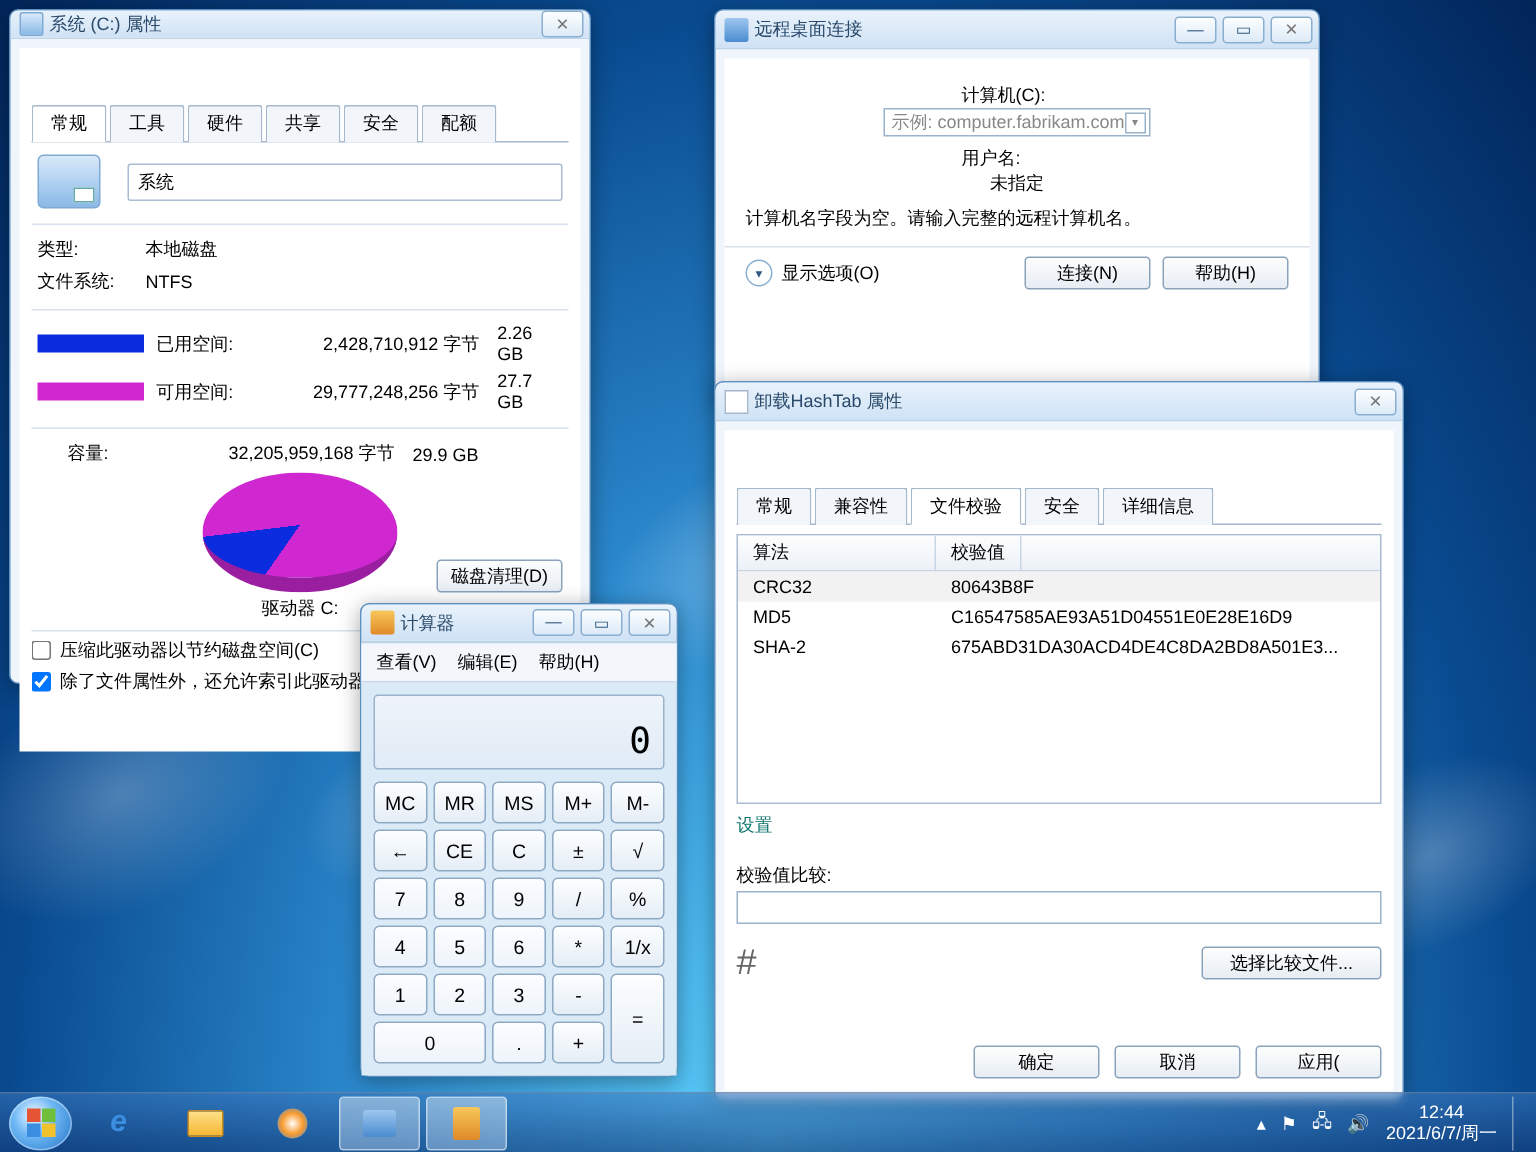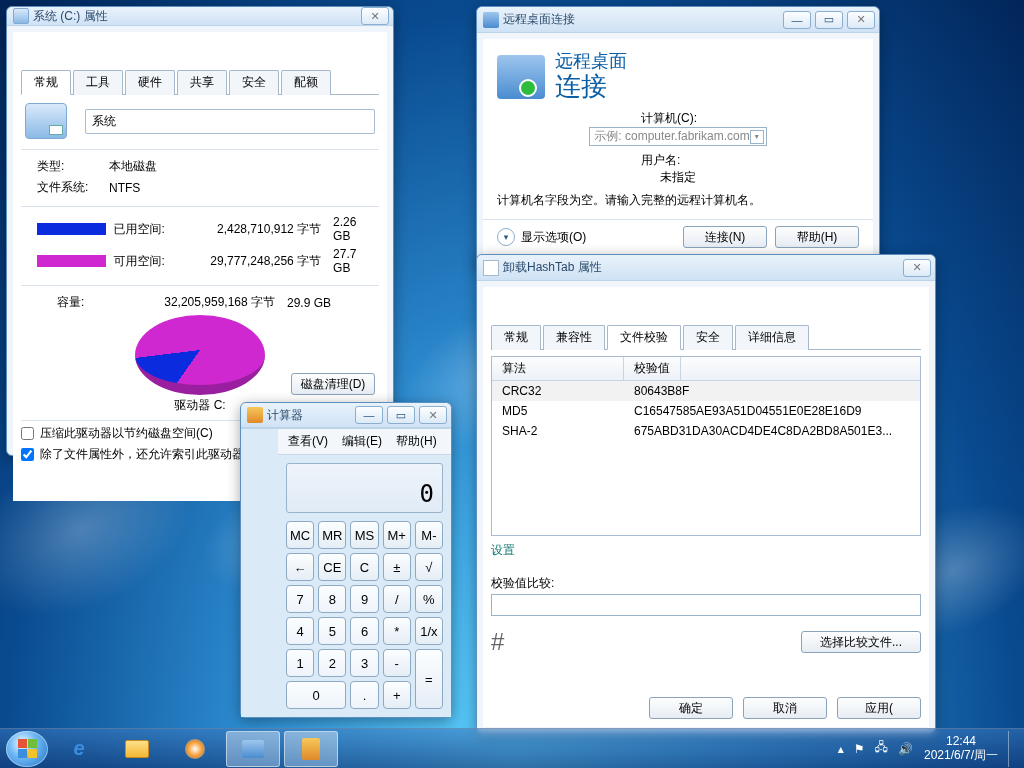--- a/index.html
+++ b/index.html
@@ -17,21 +17,21 @@
 .body { background:#fff; margin:6px; flex:1; }
 
 
 #w-prop { left: 6px; top: 6px; width: 388px; height: 450px; }
 #w-prop .body{ padding:4px 8px 8px 8px; }
 .tabs { display:flex; border-bottom:1px solid #a5b8cc;margin-top:33px; }
 .tab { padding:3px 12px; border:1px solid #a5b8cc; border-bottom:none; border-radius:2px 2px 0 0; margin-right:2px; background:#f2f6fb; cursor:pointer; position:relative; top:1px;}
 .tab.active { background:#fff; border-bottom:1px solid #fff;}
 .sec { padding:8px 4px 6px 4px; border-bottom:1px solid #d9e2ec;}
 .row { display:flex; align-items:center; margin-bottom:4px;}
-.row>span:first-child{width:72px;margin-left:12px;}
+.row>span:first-child{width:72px;}
 .drive-ico{width:42px;height:36px;margin-right:18px;background:linear-gradient(#d9e9fa,#8ab9e6);border:1px solid #7faad4;border-radius:4px;position:relative;}
 .drive-ico::after{content:"";position:absolute;right:3px;bottom:3px;width:12px;height:8px;background:#fff;border:1px solid #6aa;}
 .sysbox{flex:1;border:1px solid #a9bbd0;padding:3px 6px;border-radius:2px;}
 .sq{width:12px;height:12px;display:inline-block;margin-right:8px;}
 .pie{width:130px;height:80px;margin:4px auto 2px auto;position:relative;background:
  conic-gradient(from 215deg, #0b2bdf 0deg 48deg, #d028d0 48deg 360deg);
  border-radius:65px/40px;border-bottom:10px solid #9a1fa0;}
 .btn{min-width:84px;height:22px;border:1px solid #8aa2ba;border-radius:3px;background:linear-gradient(#fdfdfd,#e7edf4);cursor:pointer;padding:0 8px;}
 .chk{display:flex;align-items:center;margin:4px 0;}
 .chk input{margin-right:6px;}
@@ -64,21 +64,21 @@
 .hl-row.sel{background:#f2f2f2;}
 .hl-row>div:first-child,.hl-head>div:first-child{width:132px;}
 .link{color:#0f766e;cursor:pointer;display:inline-block;margin-top:6px;}
 .hash-input{width:100%;height:22px;border:1px solid #9ab3cb;margin-top:2px;}
 .hash-cmp{display:flex;align-items:center;justify-content:space-between;margin-top:12px;}
 .hashmark{font-size:24px;color:#666;}
 .ft2{display:flex;justify-content:flex-end;gap:10px;margin-top:auto;padding-top:8px;}
 
 
 #w-calc { left: 240px; top: 402px; width: 212px; height: 316px; }
-#w-calc .body{background:#dbeaf7;margin:0;border-top:1px solid #bcd3e8;padding-left:37px;}
+#w-calc .body{background:#dbeaf7;margin:0;border-top:1px solid #bcd3e8;}
 .menubar{display:flex;gap:6px;padding:2px 6px;background:#f3f7fc;border-bottom:1px solid #c9d8e9;}
 .menubar span{padding:2px 4px;cursor:pointer;}
 .disp{margin:8px;height:50px;border:1px solid #9ab3cb;background:linear-gradient(180deg,#eef4fa,#e1ebf6);border-radius:3px;display:flex;align-items:flex-end;justify-content:flex-end;padding:4px 8px;font-size:24px;font-family:Consolas,monospace;}
 .keys{display:grid;grid-template-columns:repeat(5,1fr);gap:4px;padding:0 8px 8px 8px;}
 .key{height:28px;border:1px solid #8ea9c4;border-radius:4px;background:linear-gradient(#fcfeff,#e5edf6);cursor:pointer;font-size:13px;display:flex;align-items:center;justify-content:center;}
 .key.num{background:linear-gradient(#fbfdff,#eef4fb);}
 .key.tall{grid-row:span 2;height:auto;}
 .key.wide{grid-column:span 2;}
 
 
@@ -175,27 +175,20 @@
 
 <div class="win" id="w-rdp">
   <div class="titlebar">
     <span class="ico" style="background:linear-gradient(#9ec6ee,#4a8cd0);border-radius:2px;"></span>
     <span class="t">远程桌面连接</span>
     <div class="wbtn">—</div>
     <div class="wbtn">▭</div>
     <div class="wbtn x">✕</div>
   </div>
   <div class="body">
-    <div class="rdp-head">
-      <div class="rdp-ico"></div>
-      <div>
-        <div class="rdp-title1">远程桌面</div>
-        <div class="rdp-title2">连接</div>
-      </div>
-    </div>
     <div class="frow">
       <span>计算机(C):</span>
       <div class="combo">
         <span>示例: computer.fabrikam.com</span>
         <span class="dd">▾</span>
       </div>
     </div>
     <div class="frow">
       <span>用户名:</span>
       <span>未指定</span>

